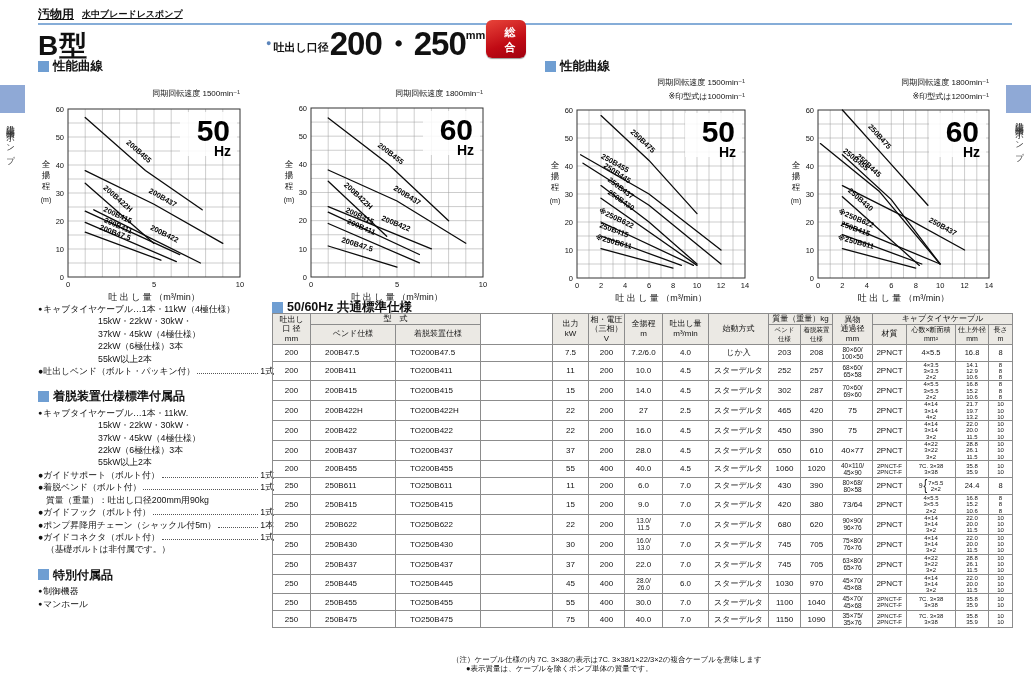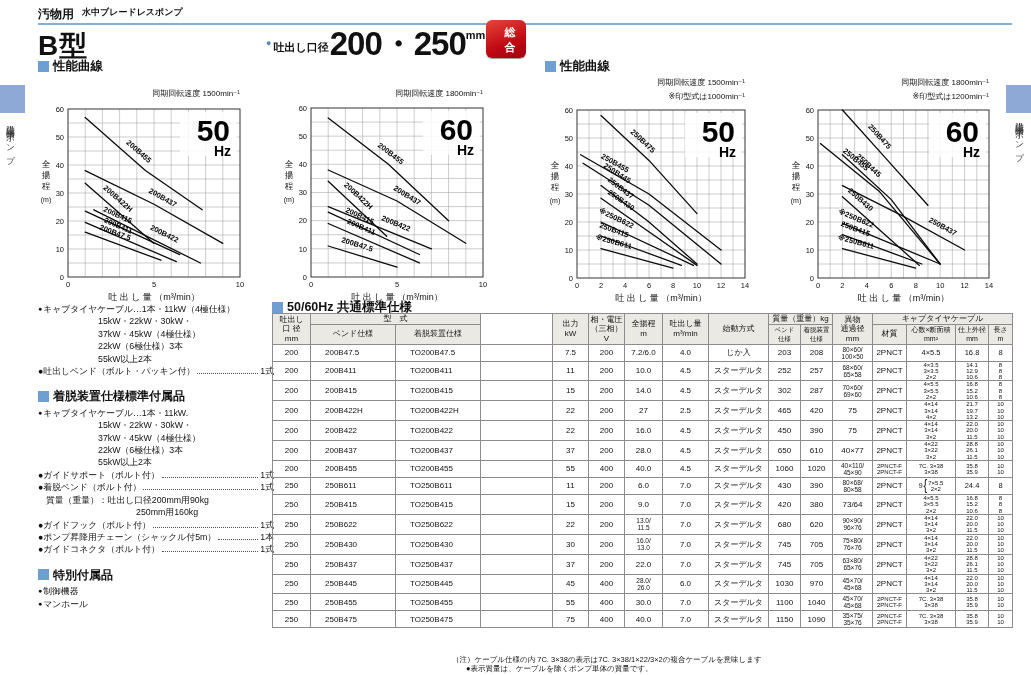--- a/index.html
+++ b/index.html
@@ -1,20 +1,20 @@
 <!DOCTYPE html>
 <html><head>
 <meta charset="utf-8">
 <style>
   html,body{margin:0;padding:0;background:#fff;}
   #page{position:relative;width:1031px;height:675px;background:#ffffff;overflow:hidden;
         font-family:"Liberation Sans","DejaVu Sans",sans-serif;color:#111;}
   .abs{position:absolute;}
   
-  #cat-line{left:38px;top:6px;display:flex;align-items:flex-start;gap:8px;}
+  #cat-line{left:38px;top:6px;display:flex;align-items:center;gap:8px;text-decoration:underline;}
   #cat-line .cat{font-size:12px;font-weight:bold;}
   #cat-line .sub{font-size:9px;font-weight:bold;}
   #top-rule{left:38px;top:23px;width:974px;height:2px;background:#86add8;}
   #series-title{left:38px;top:27px;font-size:28px;font-weight:bold;letter-spacing:1px;}
   #bore-spec{left:266px;top:26px;display:flex;align-items:flex-start;}
   #bore-spec .bullet{color:#5b85bb;font-size:9px;margin-top:12px;}
   #bore-spec .blabel{font-size:11px;font-weight:bold;margin:14px 1px 0 2px;}
   #bore-spec .bval{font-size:33px;font-weight:bold;letter-spacing:-1px;line-height:36px;}
   #bore-spec .bunit{font-size:11px;font-weight:bold;margin-top:3px;}
   #index-badge{left:486px;top:20px;width:40px;height:38px;border-radius:6px;
@@ -382,36 +382,36 @@
             <span><span class="bdot">●</span>ガイドサポート（ボルト付）</span>
             <span class="dots"></span>
             <span>1式</span>
           </div>
           <div class="acc-leader">
             <span><span class="bdot">●</span>着脱ベンド（ボルト付）</span>
             <span class="dots"></span>
             <span>1式</span>
           </div>
           <div class="acc-line ind2">質量（重量）：吐出し口径200mm用90kg</div>
-          <div class="acc-line ind3">250mm用160kg</div>
           <div class="acc-leader">
             <span><span class="bdot">●</span>ガイドフック（ボルト付）</span>
             <span class="dots"></span>
             <span>1式</span>
           </div>
           <div class="acc-leader">
             <span><span class="bdot">●</span>ポンプ昇降用チェーン（シャックル付5m）</span>
             <span class="dots"></span>
             <span>1本</span>
           </div>
           <div class="acc-leader">
             <span><span class="bdot">●</span>ガイドコネクタ（ボルト付）</span>
             <span class="dots"></span>
             <span>1式</span>
           </div>
+          <div class="acc-line ind2">（基礎ボルトは非付属です。）</div>
         </div>
     </div>
     <div class="group">
       <div class="sec-head">
           <span class="sq"></span>
         <span>特別付属品</span>
         </div>
       <div id="acc-special">
           <div class="acc-line"><span class="bdot">●</span>制御機器</div>
           <div class="acc-line"><span class="bdot">●</span>マンホール</div>

